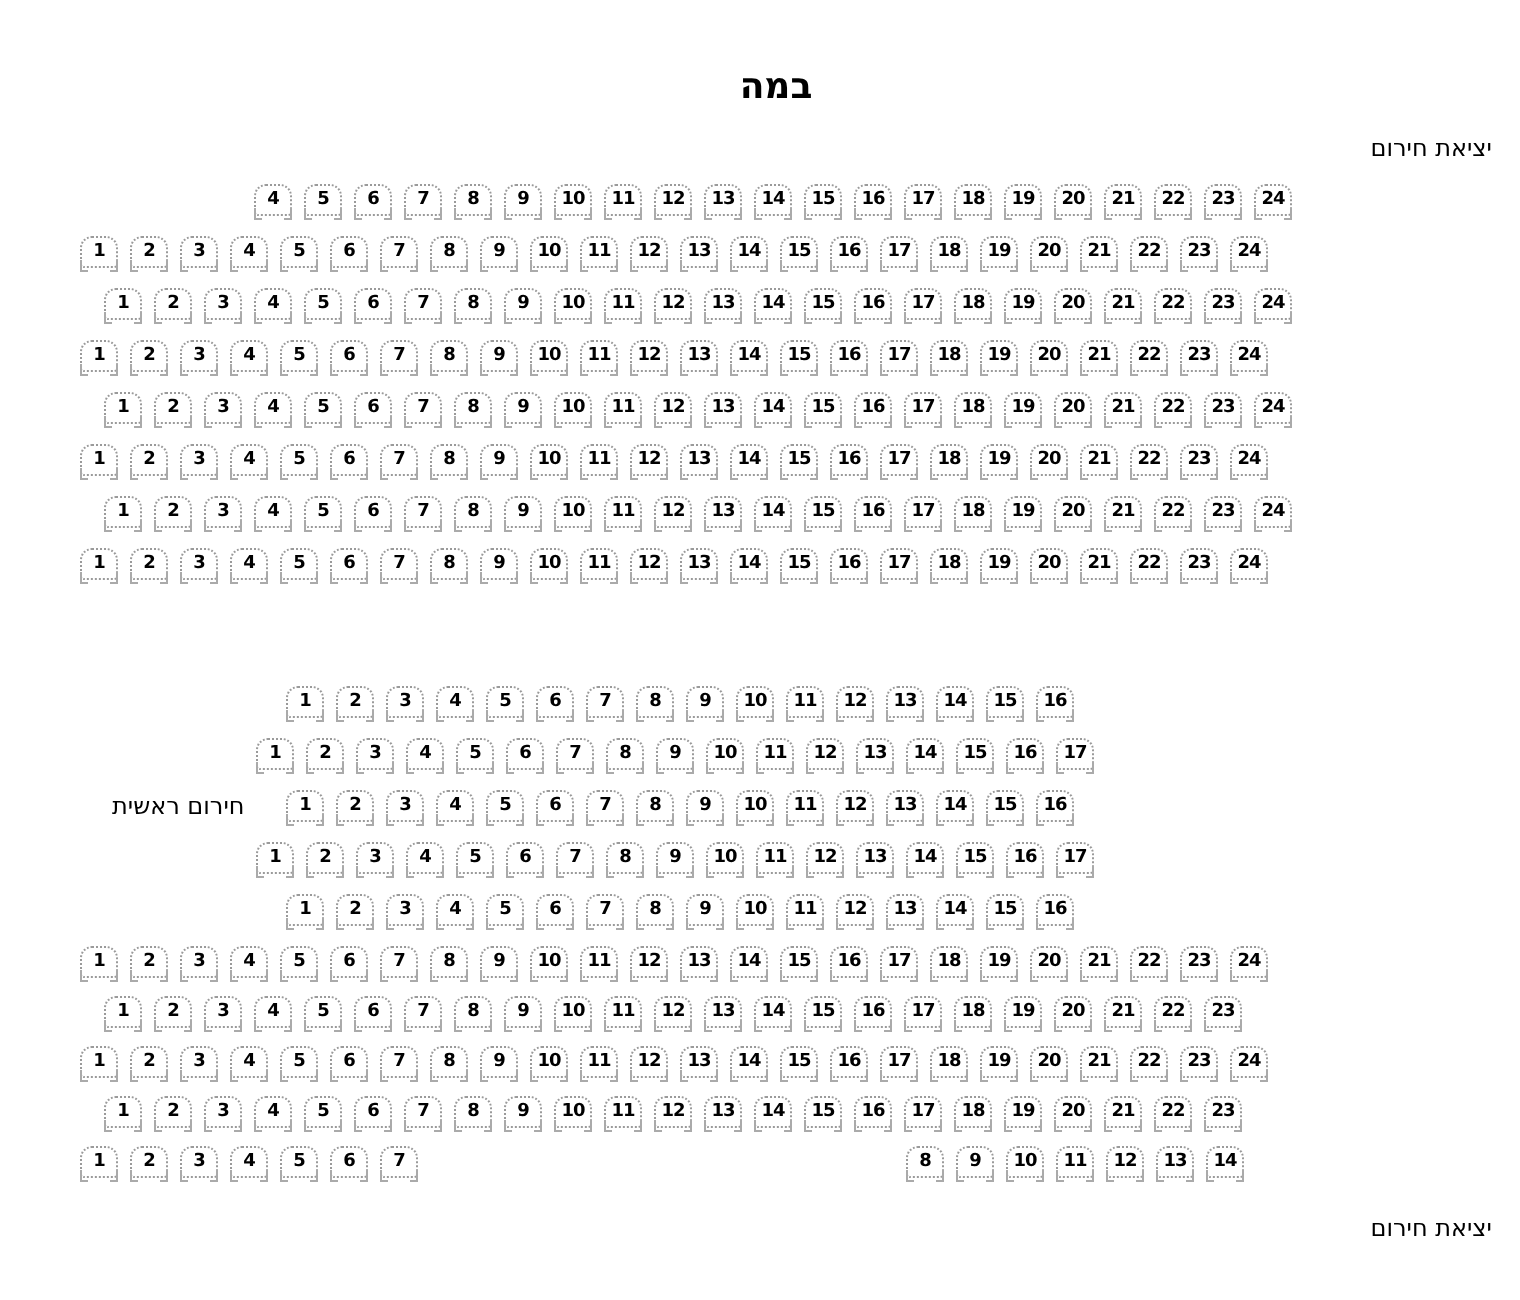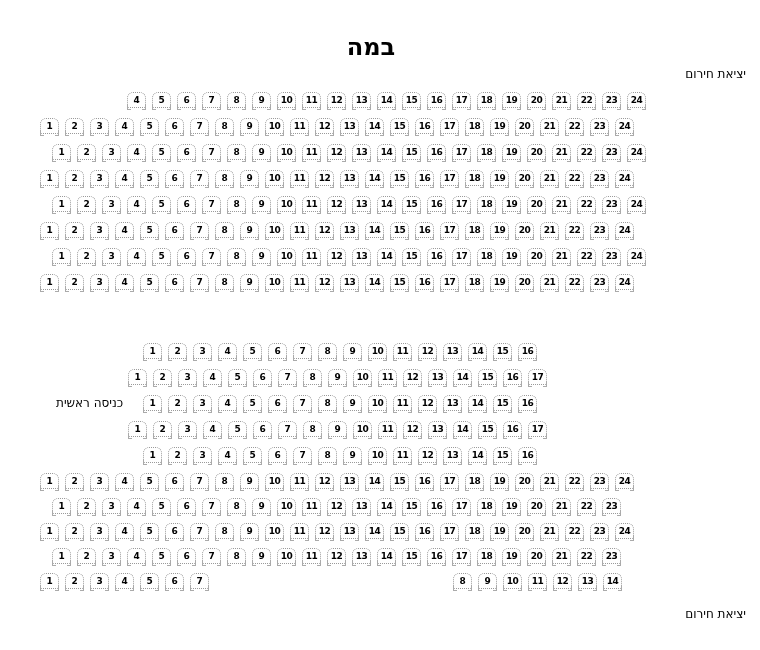--- a/index.html
+++ b/index.html
@@ -8,24 +8,24 @@
     font-family: "DejaVu Sans", "Liberation Sans", sans-serif;
   }
   .canvas {
     position: relative;
     width: 760px; height: 650px;
     background: #ffffff;
     overflow: hidden;
   }
   .stage-title {
     position: absolute;
-    top: 33px; left: 0;
+    top: 33px; left: 17px;
     width: 742px;
     text-align: center;
-    font-size: 24px;
+    font-size: 18px;
     font-weight: bold;
     color: #000;
   }
   .side-label {
     position: absolute;
     font-size: 12px;
     font-weight: normal;
     color: #000;
     white-space: nowrap;
   }
@@ -62,21 +62,21 @@
   }
   .seat::before { left: -1px;  border-left: 1px solid #aaaaaa; }
   .seat::after  { right: -1px; border-right: 1px solid #aaaaaa; }
 </style>
 </head>
 <body>
 
 <div class="canvas">
   <div class="stage-title" dir="rtl">במה</div>
   <div class="side-label exit-top" dir="rtl">יציאת חירום</div>
-  <div class="side-label entrance" dir="rtl">כניסה ראשית</div>
+  <div class="side-label entrance" dir="rtl">חירום ראשית</div>
   <div class="side-label exit-bottom" dir="rtl">יציאת חירום</div>
   <div id="seat-layer">
       <div class="seat-row" style="top: 92px; left: 127px;">
         <span class="seat">4</span>
         <span class="seat">5</span>
         <span class="seat">6</span>
         <span class="seat">7</span>
         <span class="seat">8</span>
         <span class="seat">9</span>
         <span class="seat">10</span>

